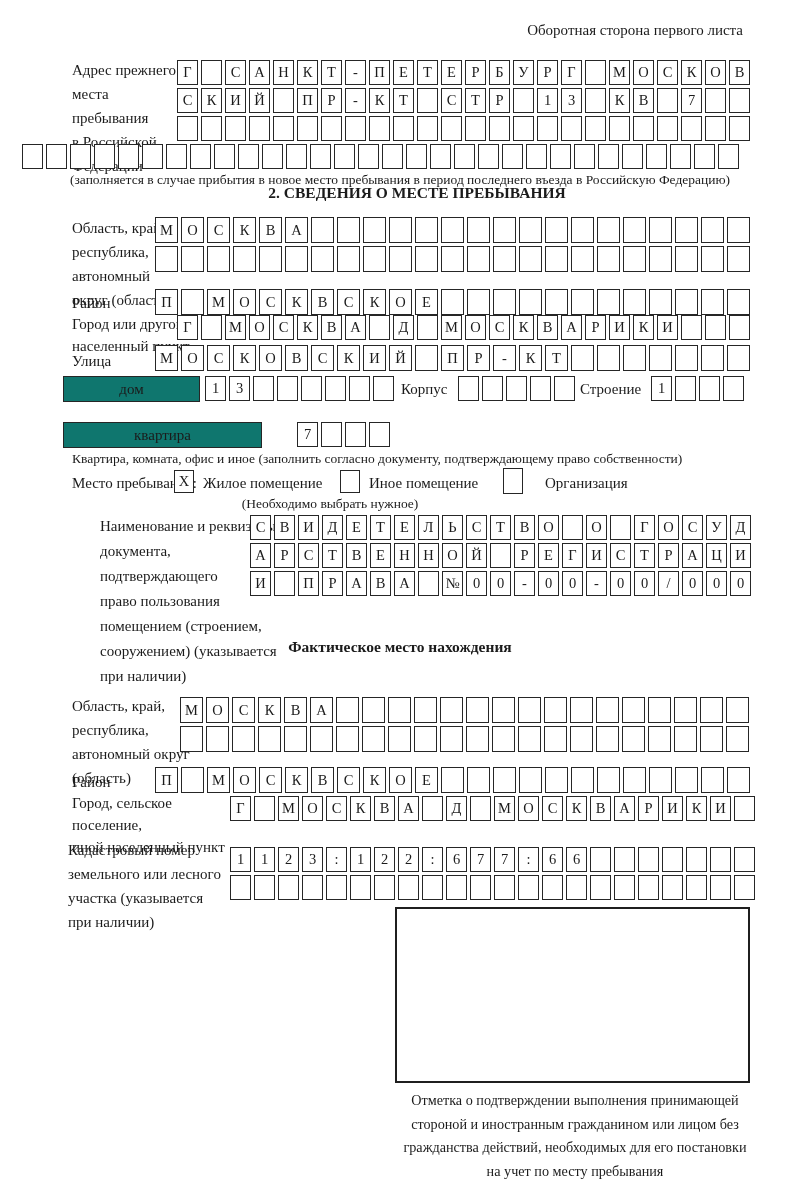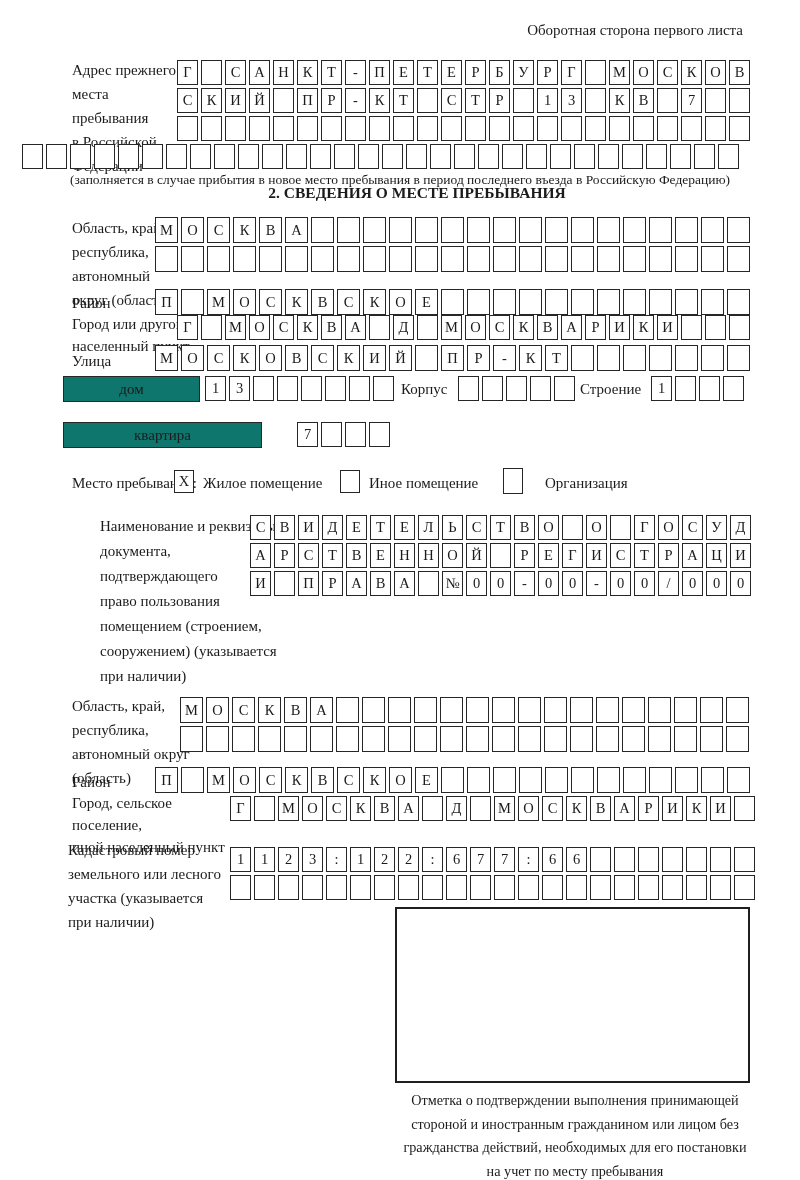--- a/index.html
+++ b/index.html
@@ -312,28 +312,30 @@
       <span class="cell"></span>
     </div>
 
   <div class="abs widebox" style="left:63px;top:422px;width:199px;">квартира</div>
   <div class="abs cellrow" style="left:297px;top:422px;">
       <span class="cell">7</span>
       <span class="cell"></span>
       <span class="cell"></span>
       <span class="cell"></span>
     </div>
+  <div class="abs note" style="left:72px;top:451px;">Квартира, комната, офис и иное (заполнить согласно документу, подтверждающему право собственности)</div>
 
   <div class="abs label" style="left:72px;top:471px;">Место пребывания:</div>
   <div class="abs checkbox" style="left:174px;top:470px;">X</div>
   <div class="abs label" style="left:203px;top:471px;">Жилое помещение</div>
   <div class="abs checkbox" style="left:340px;top:470px;"></div>
   <div class="abs label" style="left:369px;top:471px;">Иное помещение</div>
   <div class="abs checkbox" style="left:503px;top:468px;height:26px;"></div>
   <div class="abs label" style="left:545px;top:471px;">Организация</div>
+  <div class="abs note center" style="left:200px;top:496px;width:260px;">(Необходимо выбрать нужное)</div>
 
   <div class="abs label" style="left:72px;top:514px;width:180px;line-height:25px;margin-left:28px;">Наименование и реквизиты
 документа, подтверждающего
 право пользования
 помещением (строением,
 сооружением) (указывается
 при наличии)</div>
   <div class="abs cellrow" style="left:250px;top:515px;">
       <span class="cell">С</span>
       <span class="cell">В</span>
@@ -397,20 +399,21 @@
       <span class="cell">0</span>
       <span class="cell">-</span>
       <span class="cell">0</span>
       <span class="cell">0</span>
       <span class="cell">/</span>
       <span class="cell">0</span>
       <span class="cell">0</span>
       <span class="cell">0</span>
     </div>
 
+  <div class="abs bold center fw" style="top:638px;left:0;font-size:15.5px;">Фактическое место нахождения</div>
 
   <div class="abs label" style="left:72px;top:694px;width:135px;">Область, край,
 республика,
 автономный округ
 (область)</div>
   <div class="abs cellrow wide" style="left:180px;top:697px;">
       <span class="cell">М</span>
       <span class="cell">О</span>
       <span class="cell">С</span>
       <span class="cell">К</span>

